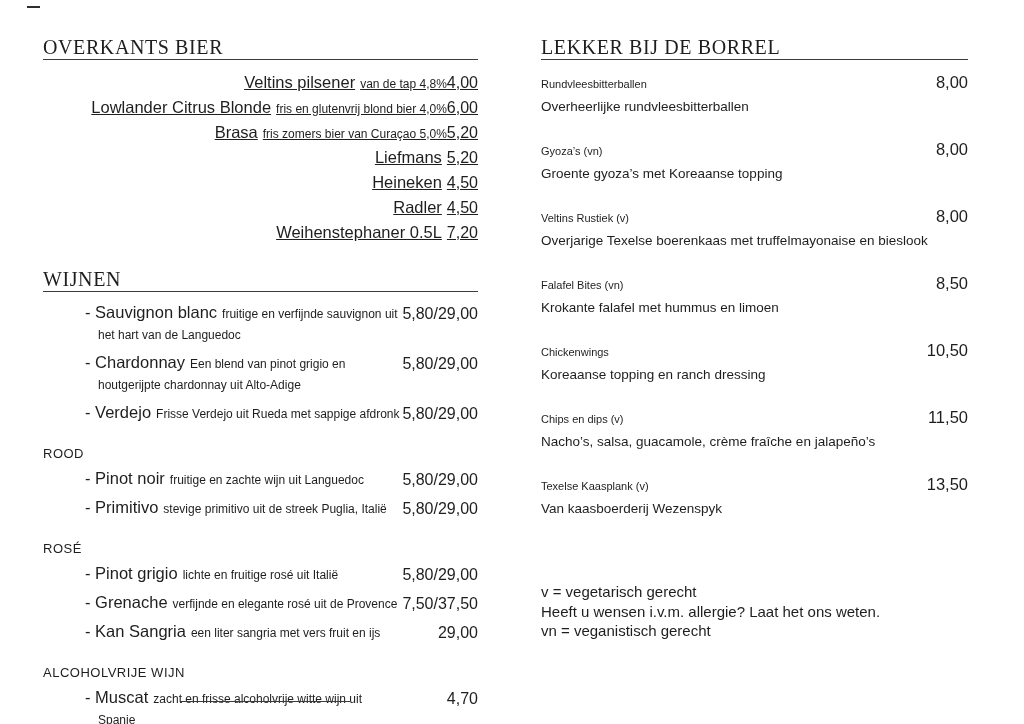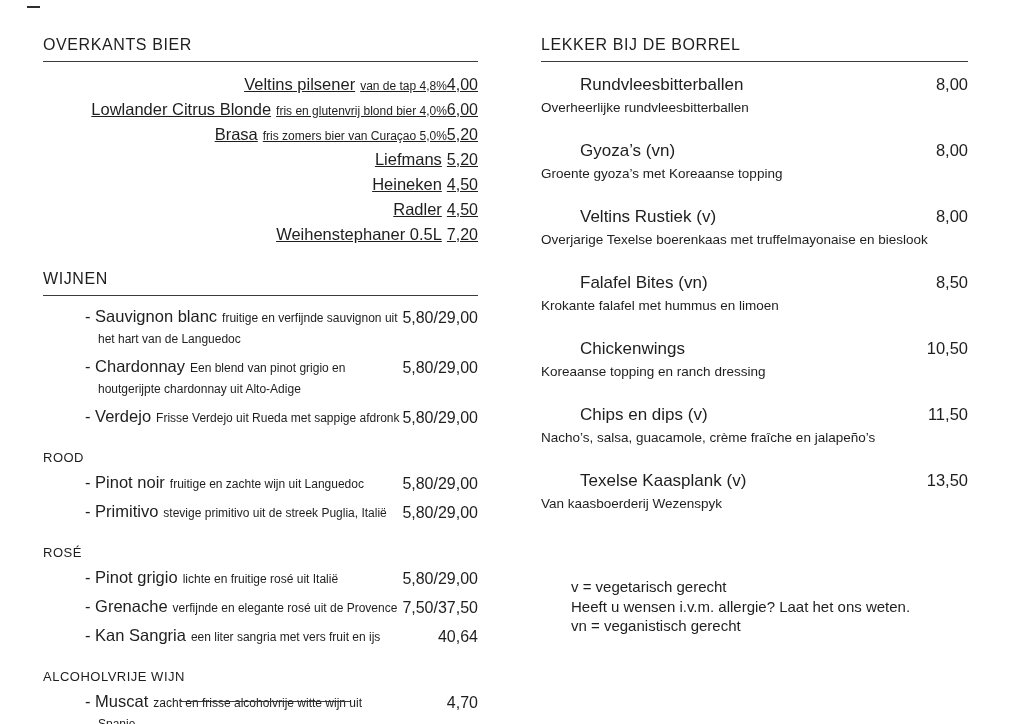--- a/index.html
+++ b/index.html
@@ -18,26 +18,26 @@
     width: 1024px;
     height: 724px;
     display: grid;
     grid-template-columns: 435px 427px;
     column-gap: 63px;
     padding: 36px 0 0 43px;
   }
   .col { position: relative; }
 
   .section-title {
-    font-size: 16px;
+    font-size: 20px;
     letter-spacing: 0.6px;
     font-weight: 400;
-    padding-bottom: 7px;
     border-bottom: 1.4px solid #3c3c3c;
     margin: 0 0 11px 0;
+    font-family: Liberation Serif, serif;
   }
 
   
   .beer-row {
     display: flex;
     justify-content: flex-end;
     align-items: baseline;
     line-height: 23px;
     text-decoration: underline;
   }
@@ -75,25 +75,25 @@
   .wine-item .price { line-height: 21px; }
 
   
   .borrel-item { margin-bottom: 22px; }
   .borrel-head {
     display: flex;
     justify-content: space-between;
     align-items: baseline;
     line-height: 22px;
   }
-  .borrel-name { font-size: 17px; margin-left: 39px; }
+  .borrel-name { font-size: 11px; }
   .borrel-price { font-size: 16.5px; white-space: nowrap; }
   .borrel-desc { font-size: 13.5px; line-height: 18px; margin-top: 3px; }
 
-  .legend { margin-top: 64px; font-size: 15px; line-height: 19.5px; margin-left: 30px; }
+  .legend { margin-top: 64px; font-size: 15px; line-height: 19.5px; }
 
   
   .crop-line-top {
     position: absolute;
     left: 27px; top: 6px;
     width: 13px; border-top: 2.5px solid #2e2e2e;
   }
   .partial-rule-bottom {
     position: absolute;
     left: 180px; top: 701px;
@@ -174,21 +174,21 @@
       <div class="wine-item">
         <span class="wine-text"><span>Pinot grigio</span><span class="item-desc">lichte en fruitige rosé uit Italië</span></span>
         <span class="price">5,80/29,00</span>
       </div>
       <div class="wine-item">
         <span class="wine-text"><span>Grenache</span><span class="item-desc">verfijnde en elegante rosé uit de Provence</span></span>
         <span class="price">7,50/37,50</span>
       </div>
       <div class="wine-item">
         <span class="wine-text"><span>Kan Sangria</span><span class="item-desc">een liter sangria met vers fruit en ijs</span></span>
-        <span class="price">40,64</span>
+        <span class="price">29,00</span>
       </div>
 
       <div class="sub-header">
         <span class="sub-label">ALCOHOLVRIJE WIJN</span>
       </div>
       <div class="wine-item">
         <span class="wine-text"><span>Muscat</span><span class="item-desc">zacht en frisse alcoholvrije witte wijn uit Spanje</span></span>
         <span class="price">4,70</span>
       </div>
 

